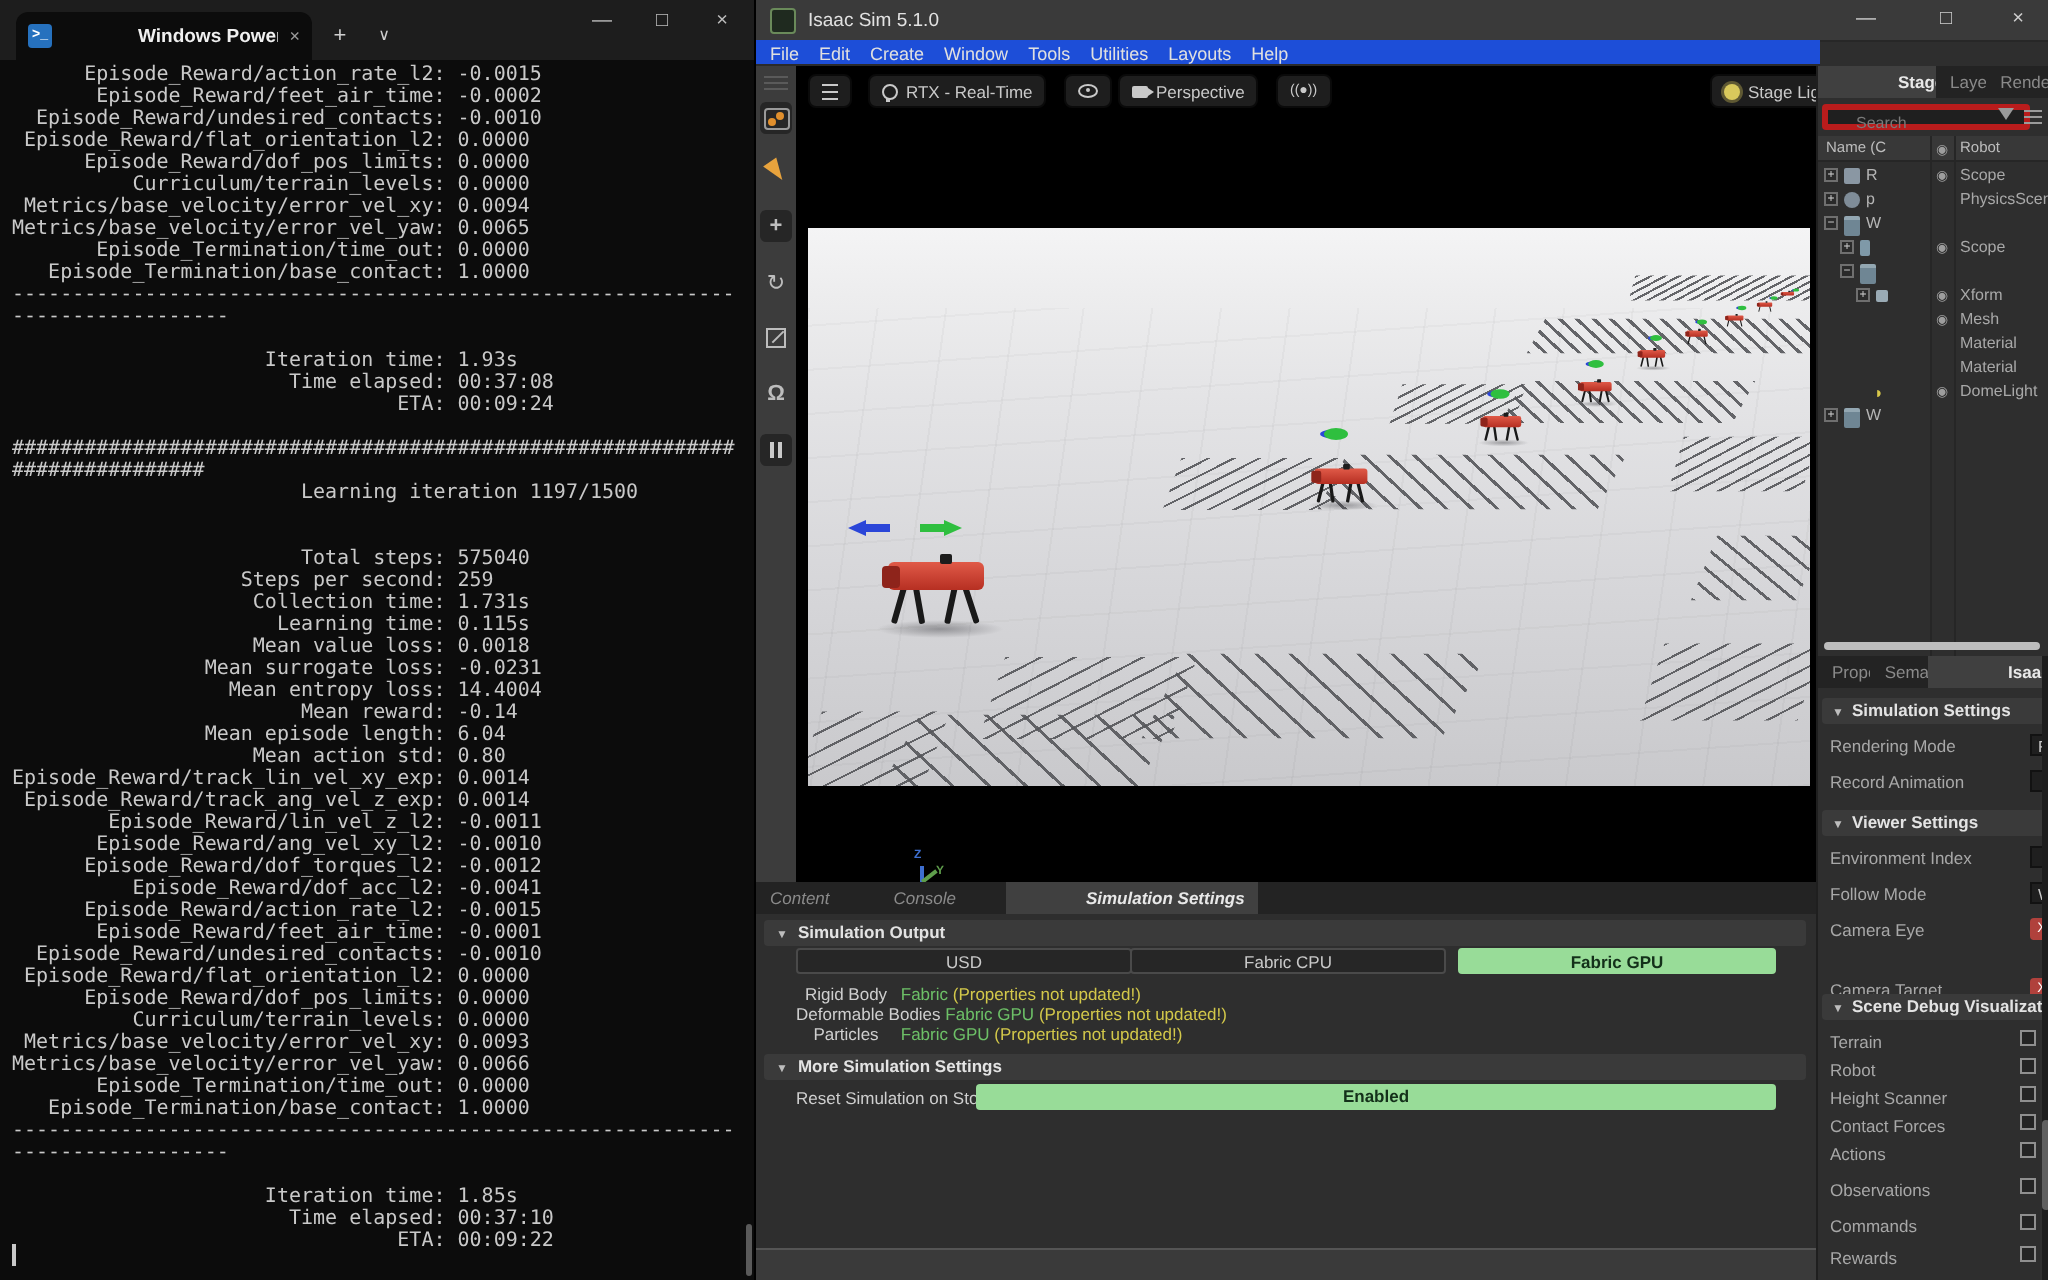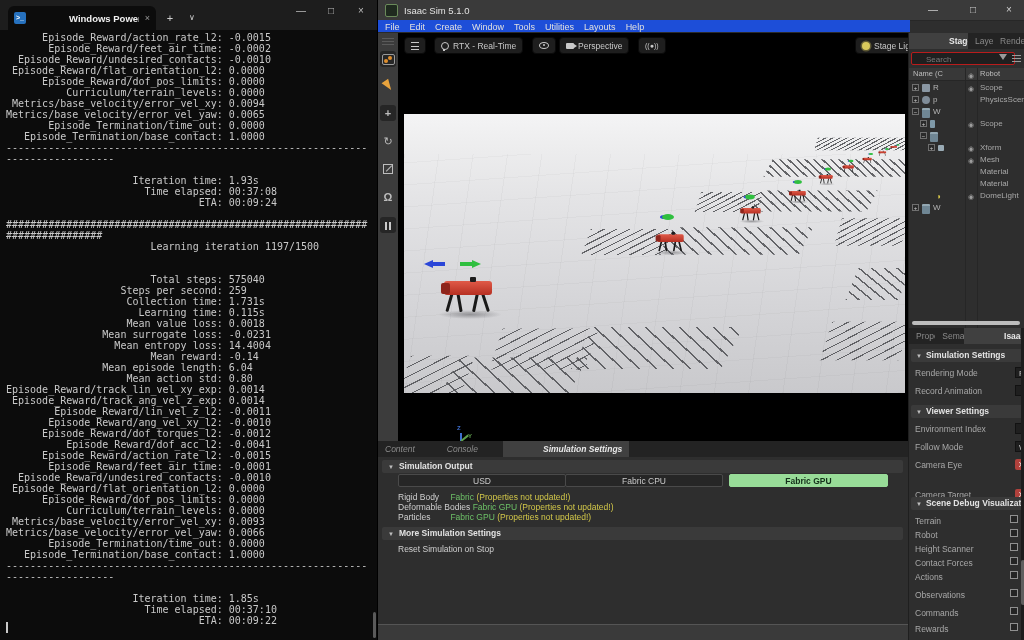--- a/index.html
+++ b/index.html
@@ -65,21 +65,21 @@
   .arrow .head{position:absolute;top:0;width:0;height:0;border-top:4.5px solid transparent;border-bottom:4.5px solid transparent;}
   .marker{position:absolute;width:12px;height:6px;border-radius:50%;background:#2fbf3f;box-shadow:-3px 0 0 -1px #2b46d8;}
   .gizmo{left:50px;top:394px;width:30px;height:30px;}
   .gz{position:absolute;font-size:6px;font-weight:bold;}
   .mbox{left:16px;top:420px;width:17px;height:15px;background:#3f3f3f;border-radius:2px;color:#b9b9b9;font-size:8.5px;text-align:center;line-height:15px;}
   
   .rpanel{left:530px;top:33px;width:116px;height:607px;background:#2e2e2e;border-left:1px solid #1f1f1f;}
   .tabrow{position:absolute;left:0;width:116px;height:16px;background:#232323;display:flex;}
   .tab{height:16px;line-height:16px;font-size:8.5px;color:#8a8a8a;padding:0 7px;white-space:nowrap;overflow:hidden;}
   .tab.active{background:#404040;color:#e8e8e8;font-weight:bold;padding-left:40px;}
-  .search{left:2px;top:19px;width:104px;height:13px;background:#1f1f1f;border:1px solid #b91c1c;border-radius:2px;color:#7a7a7a;font-size:8px;line-height:13px;padding-left:14px;box-sizing:border-box;}
+  .search{left:2px;top:19px;width:104px;height:13px;background:#1f1f1f;border:3px solid #b91c1c;border-radius:2px;color:#7a7a7a;font-size:8px;line-height:13px;padding-left:14px;box-sizing:border-box;}
   .mag{left:5px;top:22px;width:5px;height:5px;border:1px solid #8a8a8a;border-radius:50%;}
   .mag:after{content:"";position:absolute;left:4px;top:4px;width:3px;height:1px;background:#8a8a8a;transform:rotate(45deg);}
   .funnel{left:90px;top:21px;width:0;height:0;border-left:4px solid transparent;border-right:4px solid transparent;border-top:6px solid #9a9a9a;}
   .burger{left:103px;top:22px;width:9px;height:7px;background:repeating-linear-gradient(0deg,#9a9a9a 0 1px,transparent 1px 3px);}
   .treehead{left:0;top:35px;width:116px;height:12px;background:#383838;border-bottom:1px solid #262626;color:#bdbdbd;font-size:7.5px;line-height:12px;}
   .trow{position:absolute;left:0;width:116px;height:12px;font-size:8px;color:#b5b5b5;line-height:12px;}
   .texp{position:absolute;width:7px;height:7px;top:2px;border:1px solid #6f6f6f;background:#2a2a2a;color:#cfcfcf;font-size:6px;line-height:6px;text-align:center;box-sizing:border-box;}
   .tico{position:absolute;top:2px;width:8px;height:8px;border-radius:1px;}
   .teye{position:absolute;left:59px;top:1px;color:#9d9d9d;font-size:7px;}
   .ttype{position:absolute;left:71px;top:0;color:#a8a8a8;}
@@ -95,21 +95,21 @@
   .vscroll{left:112px;top:295px;width:4px;height:345px;background:#1d1d1d;}
   .vthumb{left:112px;top:527px;width:4px;height:45px;background:#5f5f5f;border-radius:2px;}
   
   .bpanel{left:0;top:441px;width:530px;height:199px;background:#2e2e2e;}
   .b-tabs{left:0;top:0;width:530px;height:16px;background:#232323;display:flex;font-style:italic;}
   .b-section{position:absolute;left:4px;width:521px;height:13px;background:#3a3a3a;border-radius:2px;color:#e3e3e3;font-size:8.5px;font-weight:bold;line-height:13px;}
   .b-section b{color:#bdbdbd;font-size:6px;margin:0 5px 0 6px;}
   .obtn{position:absolute;top:33px;height:13px;background:#262626;border:1px solid #4a4a4a;border-radius:2px;color:#c9c9c9;font-size:8.5px;text-align:center;line-height:13px;box-sizing:border-box;}
   .obtn.on{background:#98dc98;border-color:#98dc98;color:#14301a;font-weight:bold;}
   .orow{position:absolute;left:20px;height:10px;font-size:8.5px;line-height:10px;white-space:nowrap;}
-  .olabel{color:#cfcfcf;display:inline-block;}
+  .olabel{color:#cfcfcf;display:inline-block;text-align:center;}
   .oval{color:#6dc067;}
   .onote{color:#d3c84a;}
   .greenbar{position:absolute;left:110px;width:400px;height:13px;background:#98dc98;border-radius:2px;color:#14301a;font-size:8.5px;font-weight:bold;text-align:center;line-height:13px;}
   .statusstrip{left:0;top:183px;width:530px;height:16px;background:#3a3a3a;border-top:1px solid #555;}
 </style>
 </head>
 <body>
 
 <div class="root">
 
@@ -511,18 +511,19 @@
       <div class="orow" style="top:71px;">
         <span class="olabel" style="width:50px;">Particles</span>
         <span class="oval">Fabric GPU</span>
         <span class="onote">(Properties not updated!)</span>
       </div>
 
       <div class="b-section" style="top:86px;"><b>▼</b><span>More Simulation Settings</span></div>
       <div class="orow" style="top:103px;">
         <span class="olabel">Reset Simulation on Stop</span>
       </div>
+      <div class="greenbar" style="top:101px;">Enabled</div>
 
       <div class="abs statusstrip"></div>
     </div>
 
   </div>
 </div>
 
 </body></html>

